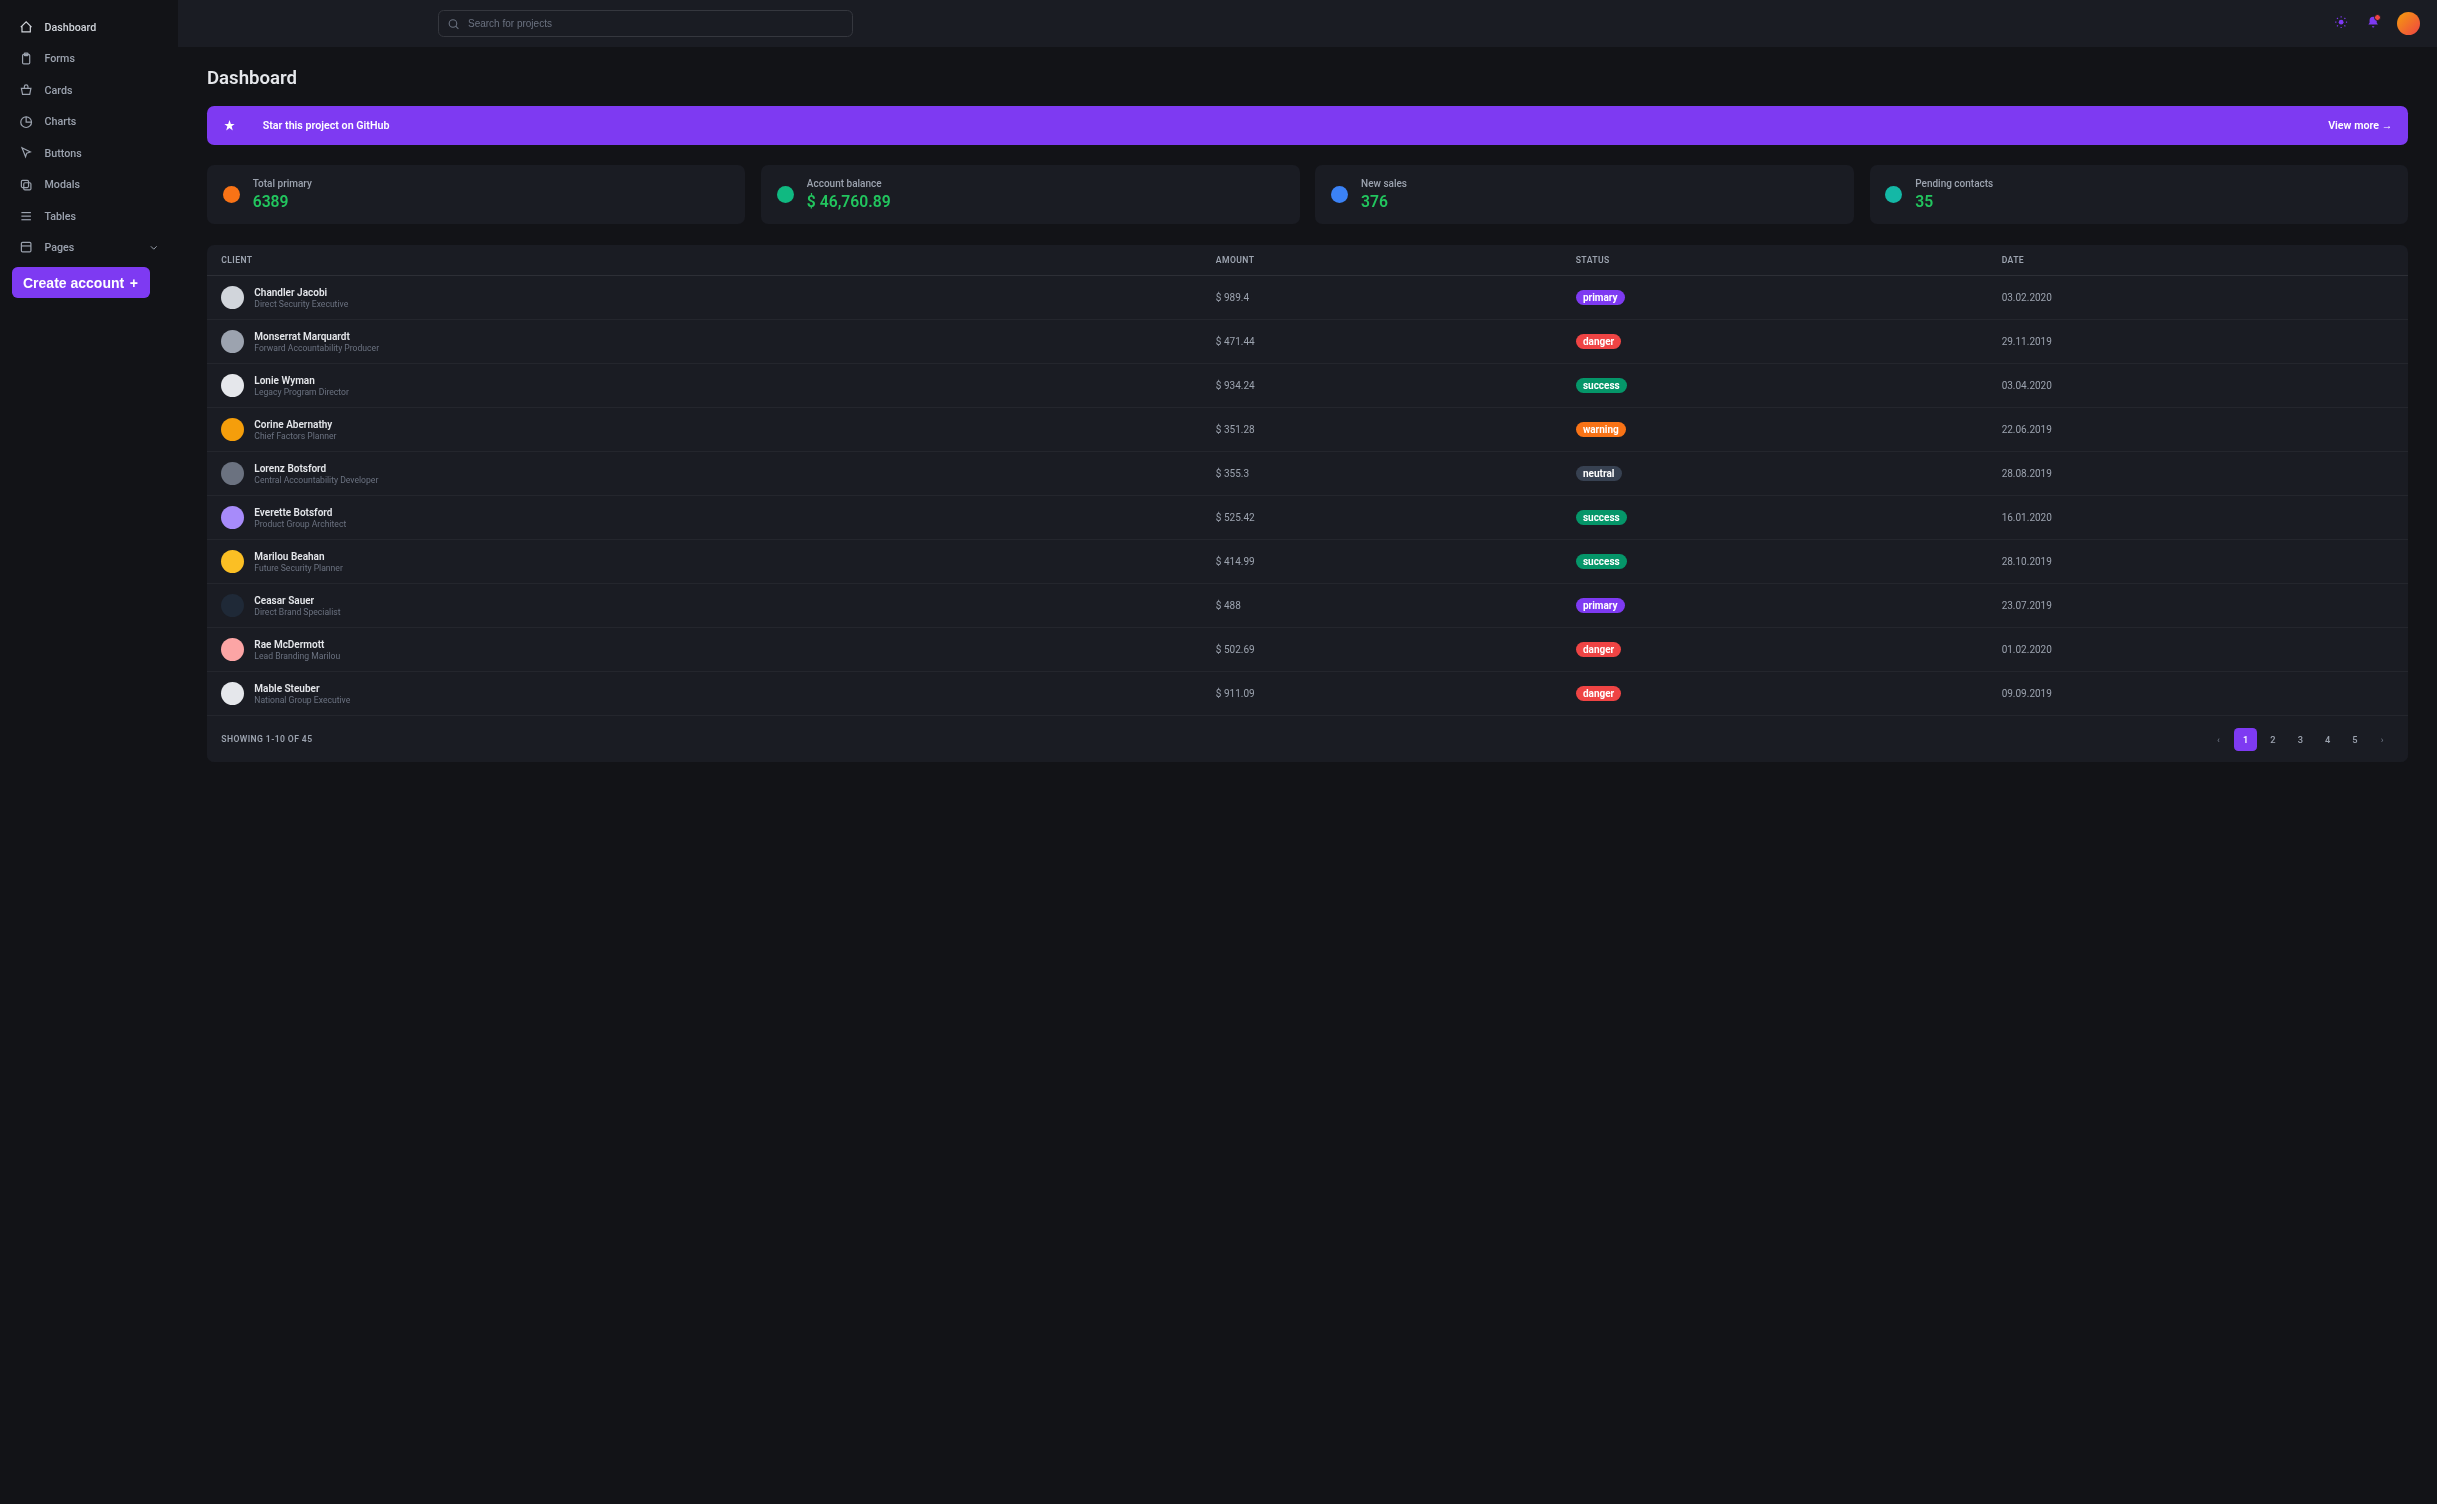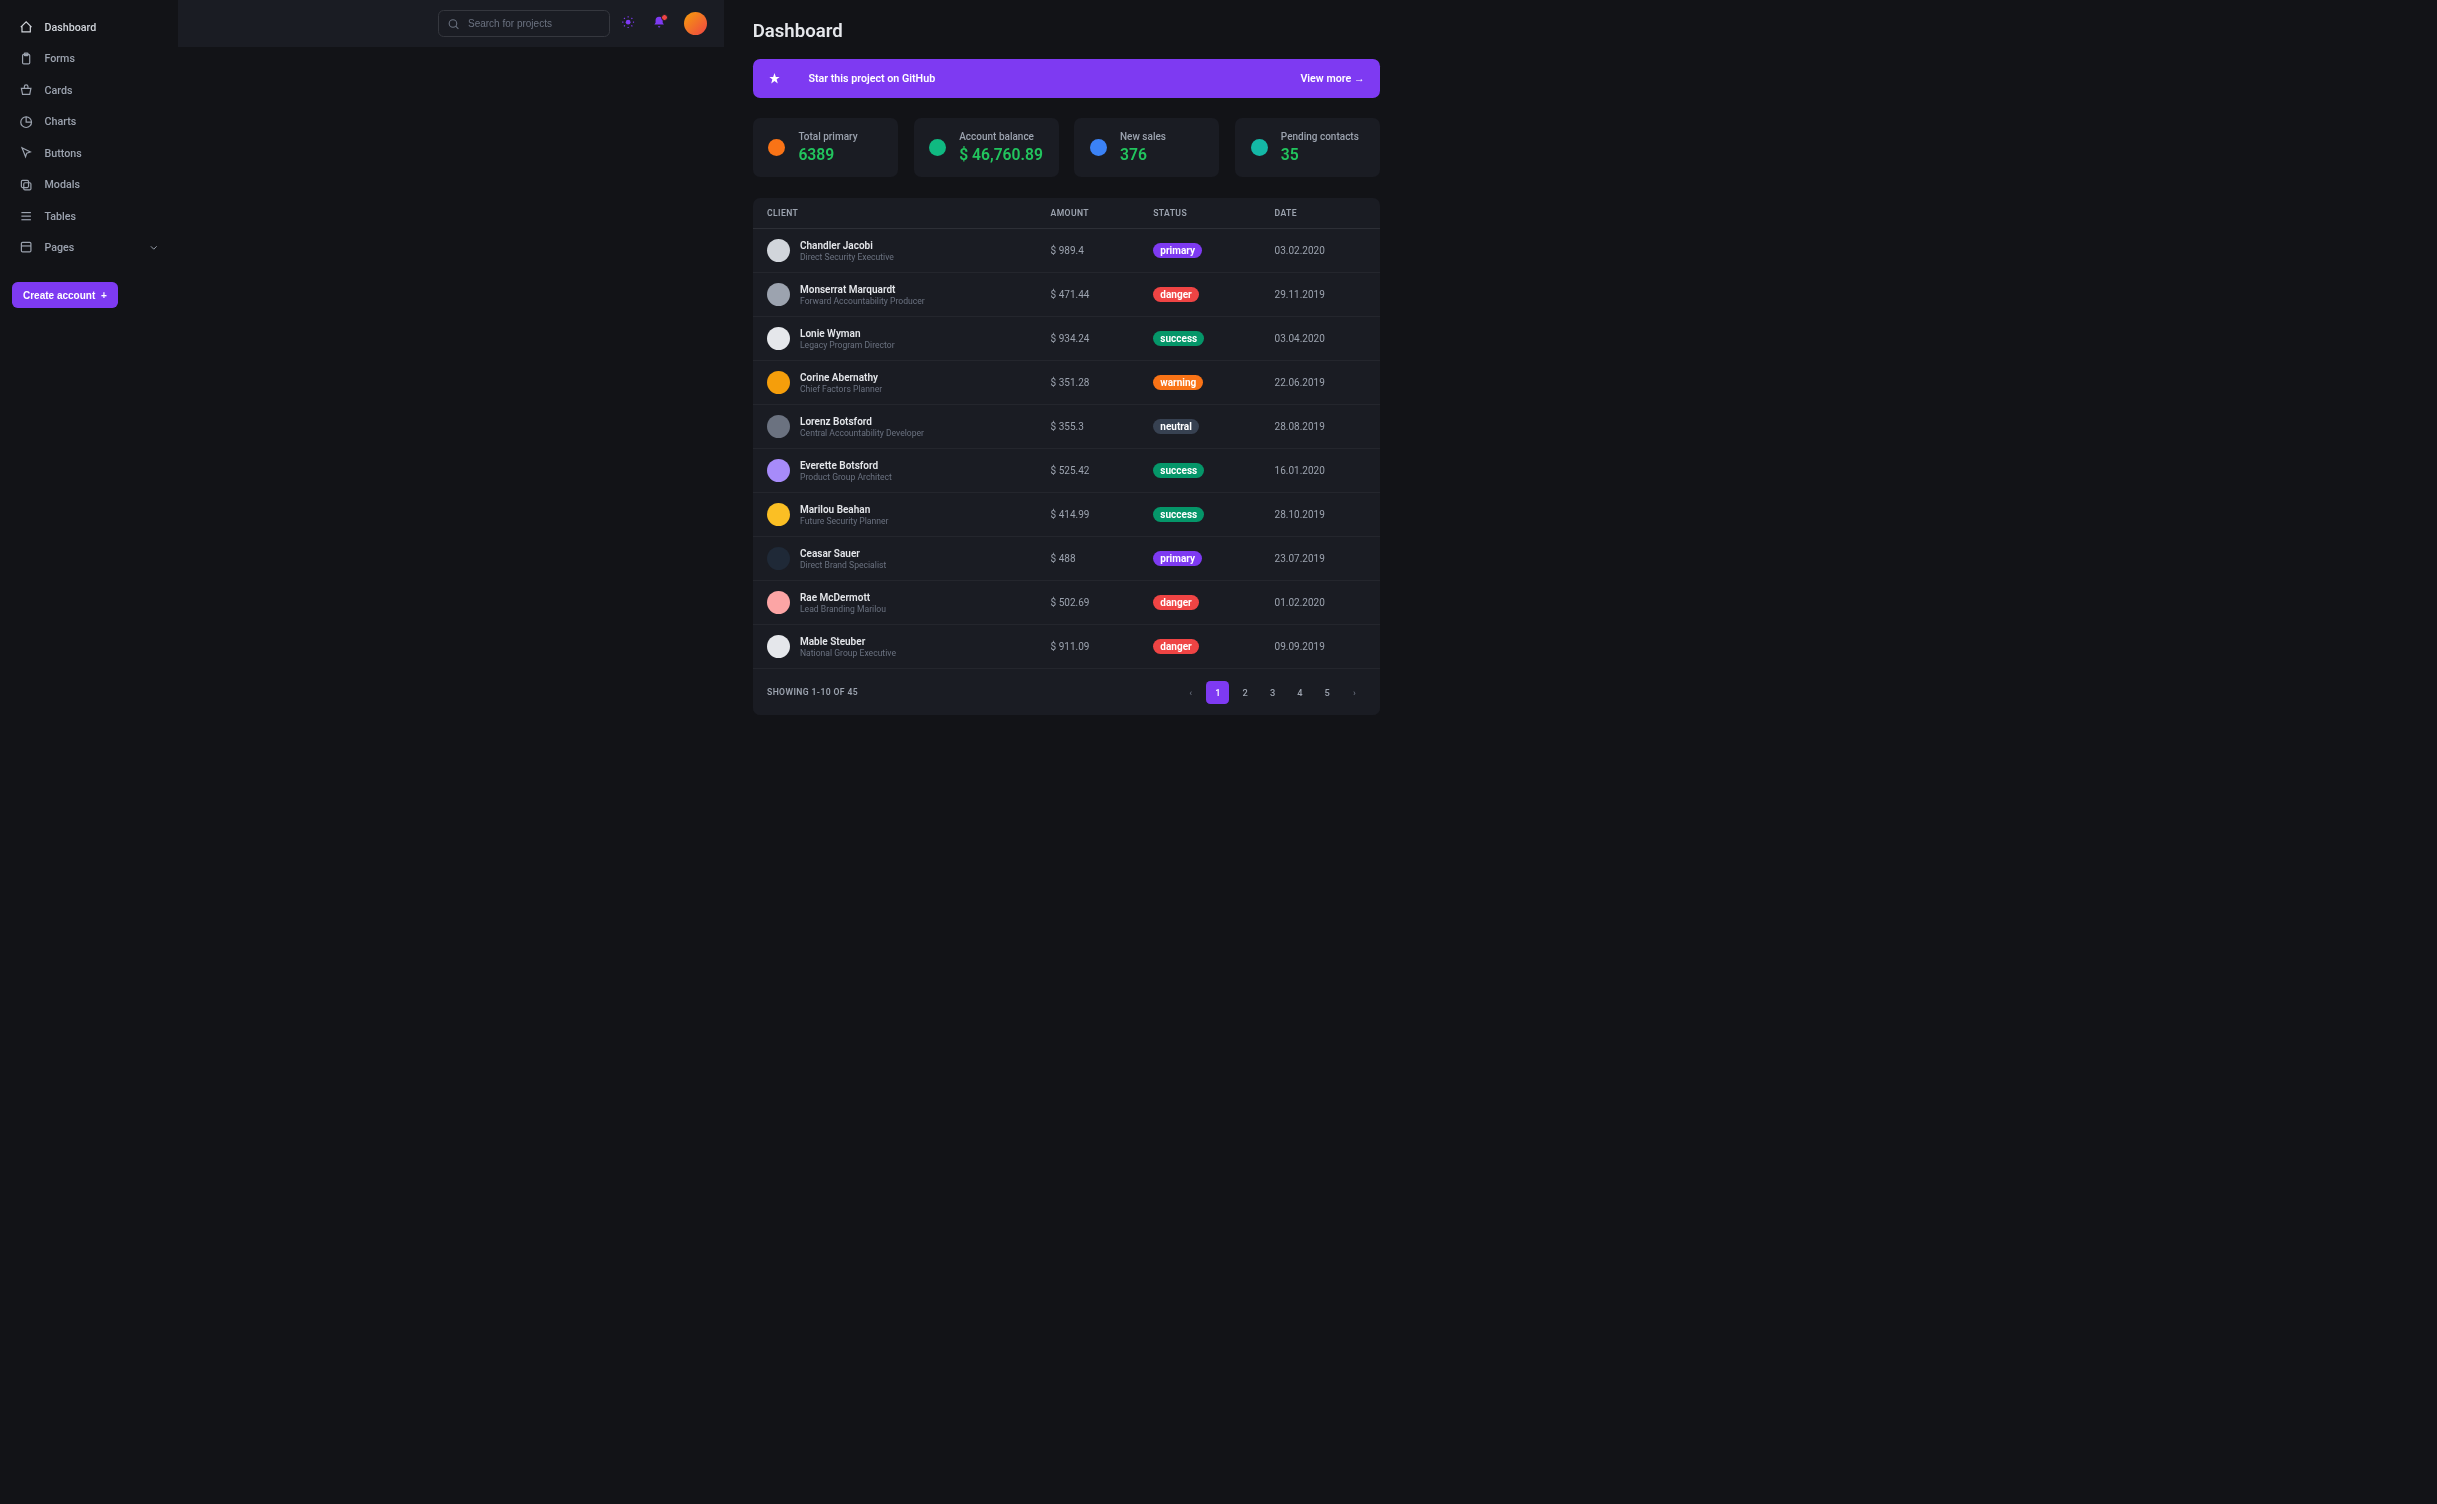--- a/index.html
+++ b/index.html
@@ -3,22 +3,22 @@
 <meta charset="utf-8">
 <style>
 *{margin:0;padding:0;box-sizing:border-box}
 body{font-family:-apple-system,BlinkMacSystemFont,"Segoe UI",Roboto,sans-serif;background:#121317;color:#e5e7eb;font-size:10px}
 .app{display:flex;min-height:100vh}
 .sidebar{width:178px;background:#121317;padding:11.5px;display:flex;flex-direction:column}
 .nav-item{display:flex;align-items:center;gap:11.5px;padding:8.6px 7.2px;color:#9ca3af;cursor:pointer;border-radius:4.3px;font-size:10.7px;font-weight:500}
 .nav-item.active{color:#d1d5db}
 .nav-icon{width:14.3px;height:14.3px;display:flex;align-items:center;justify-content:center;stroke:currentColor;fill:none;stroke-width:2}
 .nav-pages{display:flex;align-items:center;justify-content:space-between}
-.create-btn{margin-top:19px;background:#7e3af2;color:#fff;border:none;padding:7.2px 11.5px;border-radius:5.7px;font-weight:600;font-size:10px;display:flex;align-items:center;gap:5.7px;cursor:pointer;width:fit-content}
-.main{flex:1;display:flex;flex-direction:row}
+.create-btn{margin-top:4px;background:#7e3af2;color:#fff;border:none;padding:7.2px 11.5px;border-radius:5.7px;font-weight:600;font-size:14px;display:flex;align-items:center;gap:5.7px;cursor:pointer;width:fit-content}
+.main{flex:1;display:flex;flex-direction:column}
 .topbar{background:#1a1c23;height:47px;display:flex;align-items:center;padding:0 17px;gap:11.5px}
 .search-wrap{flex:1;max-width:415px;margin-left:243px;position:relative}
 .search-input{width:100%;background:#1a1c23;border:0.7px solid #35373e;border-radius:5.7px;padding:7.2px 8.6px 7.2px 29px;color:#e5e7eb;font-size:10px}
 .search-input::placeholder{color:#6b7280}
 .search-icon{position:absolute;left:8.6px;top:50%;transform:translateY(-50%);color:#6b7280}
 .top-right{margin-left:auto;display:flex;align-items:center;gap:17px}
 .icon-btn{color:#7e3af2;cursor:pointer;position:relative}
 .notif-dot{position:absolute;top:-1.4px;right:-1.4px;width:7.2px;height:7.2px;background:#ef4444;border-radius:50%;border:1.4px solid #1a1c23}
 .avatar{width:23px;height:23px;border-radius:50%;background:linear-gradient(135deg,#f59e0b,#ef4444);cursor:pointer}
 .content{padding:20px 29px;background:#121317}

